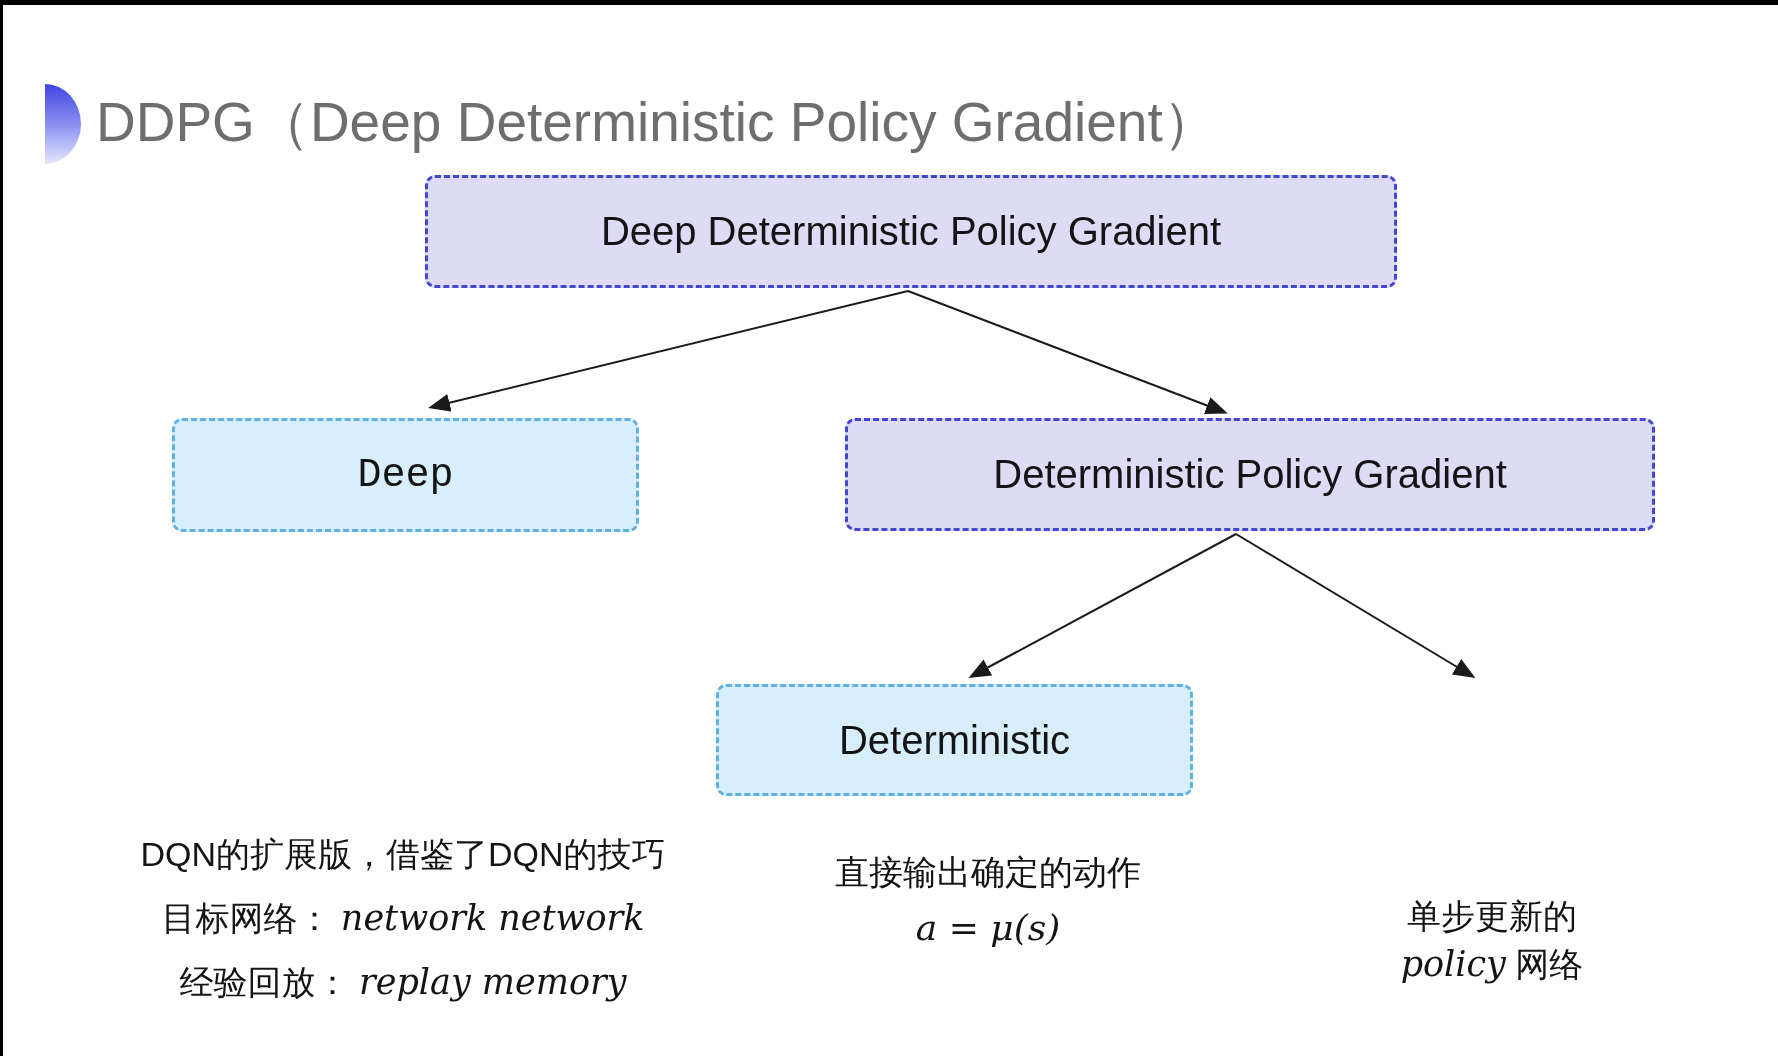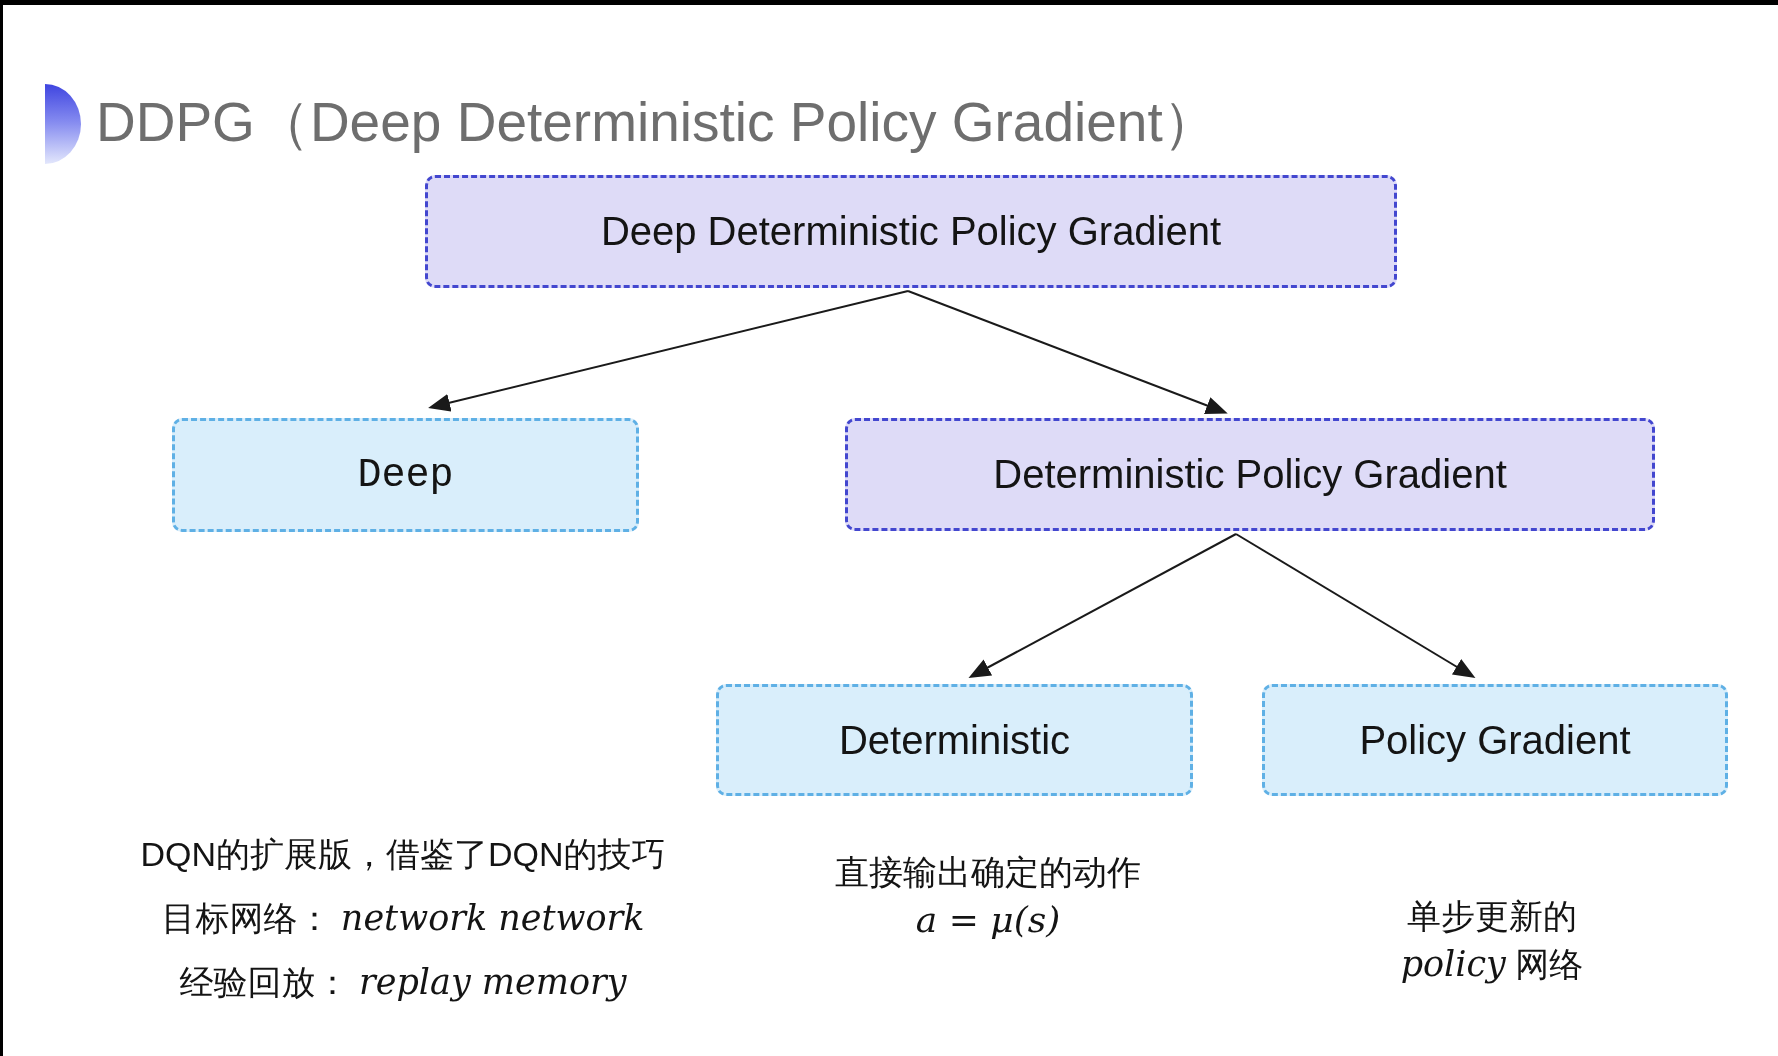--- a/index.html
+++ b/index.html
@@ -54,21 +54,21 @@
     pointer-events: none;
   }
   .note {
     position: absolute;
     display: flex; flex-direction: column; align-items: center;
     color: var(--text-black);
     font-size: 34px; text-align: center; white-space: nowrap; justify-content: center;
   }
   .note .nline { line-height: 40px; }
   #note-left  { left: 120px; top: 834px; width: 566px; gap: 24px; }
-  #note-mid   { left: 788px; top: 852px; width: 400px; gap: 8px; }
+  #note-mid   { left: 788px; top: 852px; width: 400px; gap: 16px; }
   #note-right { left: 1292px; top: 896px; width: 400px; gap: 8px; }
   .mathit {
     font-family: "DejaVu Serif", serif;
     font-style: italic;
     font-size: 35px;
   }
   .formula {
     font-family: "DejaVu Serif", serif;
     font-style: italic;
     font-size: 36px;
@@ -106,23 +106,20 @@
   </div>
 
   <div id="node-dpg" class="node purple">
     <span>Deterministic Policy Gradient</span>
   </div>
 
   <div id="node-det" class="node cyan">
     <span>Deterministic</span>
   </div>
 
-  <div id="node-pg" class="node cyan">
-    <span>Policy Gradient</span>
-  </div>
 
   <div id="note-left" class="note">
     <div class="nline">DQN的扩展版，借鉴了DQN的技巧</div>
     <div class="nline">
       <span>目标网络：</span>
       <span class="mathit">network network</span>
     </div>
     <div class="nline">
       <span>经验回放：</span>
       <span class="mathit">replay memory</span>

